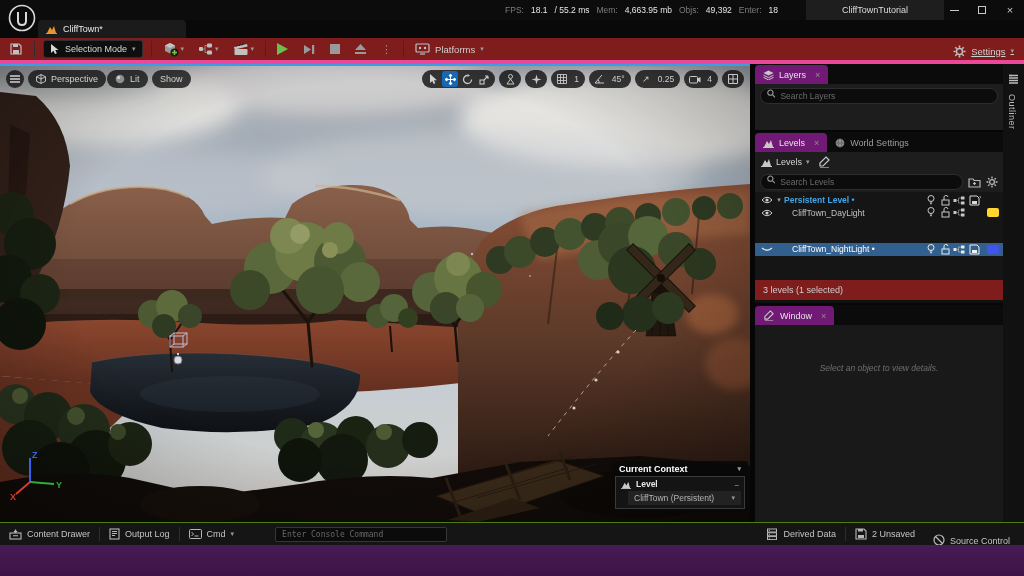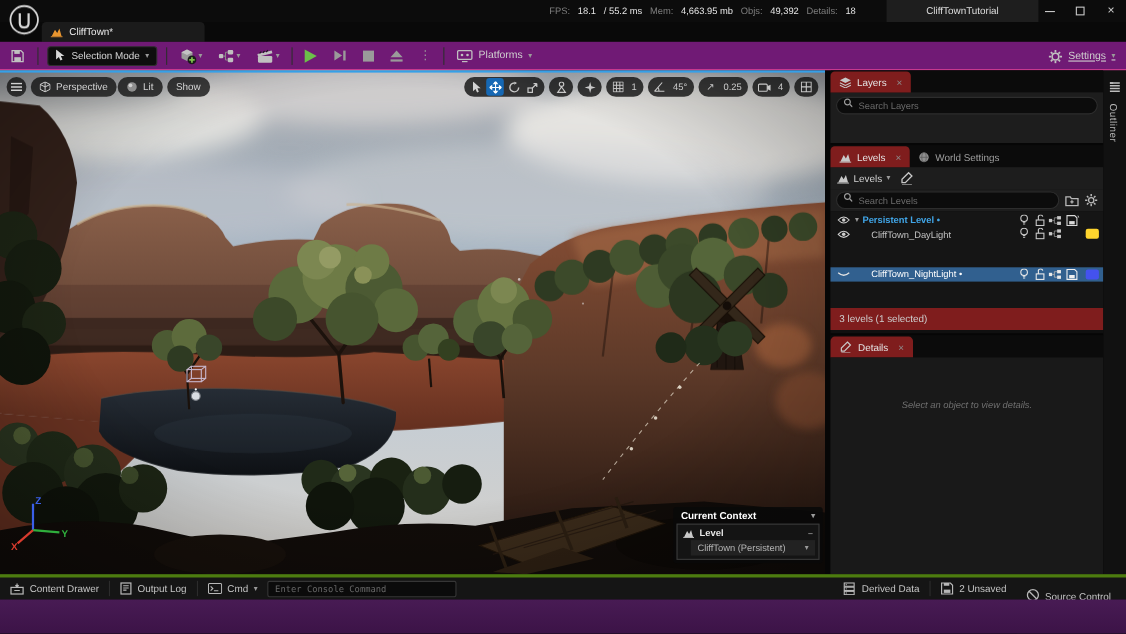--- a/index.html
+++ b/index.html
@@ -23,22 +23,22 @@
     color:#c8c8c8; font-size:11px; }
   .min-glyph { width:9px; height:1px; background:#c8c8c8; display:inline-block; }
   .max-glyph { width:8px; height:8px; border:1px solid #c8c8c8; display:inline-block; }
 
   .tabrow { left:0; top:20px; width:1024px; height:18px; background:#090909; }
   .asset-tab { left:38px; top:20px; width:148px; height:18px; background:#1b1b1b;
     border-radius:4px 4px 0 0; padding:0 8px; gap:6px; }
   .asset-tab .lbl { font-size:9px; color:#eaeaea; }
 
   
-  .toolbar { left:0; top:38px; width:1024px; height:26px; background:#701a75;
-    border-bottom:1px solid #ec4899; }
+  .toolbar { left:0; top:38px; width:1024px; height:26px; background:#7f1d1d;
+    border-bottom:4px solid #ec4899; }
   .tb-sep { width:1px; height:16px; background:#2e2e2e; display:inline-block; }
   .tool-pill { height:18px; background:#0e0e0e; border:1px solid #2f2f2f; border-radius:3px;
     padding:0 6px; gap:5px; font-size:9px; color:#d8d8d8; }
   .chev { font-size:7px; color:#9a9a9a; }
   .icon-btn { height:20px; padding:0 3px; display:flex; align-items:center; gap:2px; }
   .play-tri { width:0; height:0; border-left:11px solid #6cc04a; border-top:6.5px solid transparent;
     border-bottom:6.5px solid transparent; }
   .stop-sq { width:10px; height:10px; background:#9a9a9a; }
   .settings-grp { right:10px; top:38px; height:26px; gap:5px; font-size:9.5px; color:#cfcfcf;text-decoration:underline; }
 
@@ -67,21 +67,21 @@
     justify-content:space-between; padding:2px 6px; font-size:8.5px; color:#b4b4b4; }
 
   
   .rpanel { left:755px; top:64px; width:248px; height:458px; background:#101010; }
   .splitv { left:750px; top:64px; width:5px; height:458px; background:#060606; }
   .sidestrip { left:1003px; top:64px; width:21px; height:458px; background:#111; }
   .vert-tab { left:1007px; top:94px; writing-mode:vertical-rl; font-size:9px; color:#bdbdbd; letter-spacing:.5px; }
 
   .ptabs { height:20px; background:#0b0b0b; display:flex; }
   .ptab { display:flex; align-items:center; gap:5px; padding:0 8px; font-size:9px; color:#e4e4e4;
-    background:#7f1d1d; border-radius:4px 4px 0 0; margin-top:1px; }
+    background:#701a75; border-radius:4px 4px 0 0; margin-top:1px; }
   .ptab.inactive { background:transparent; color:#9f9f9f; }
   .ptab .x { color:#8d8d8d; font-size:9px; margin-left:4px; }
   .pbody { background:#1d1d1d; }
   .searchbox { height:16px; background:#0c0c0c; border:1px solid #2d2d2d; border-radius:8px;
     display:flex; padding:0 6px; gap:5px; flex:1; }
   .searchbox input { background:transparent; border:none; outline:none; color:#cfcfcf;
     font-size:8.5px; width:100%; font-family:"Liberation Sans",sans-serif; }
   .searchbox input::placeholder { color:#6b6b6b; }
 
   .lv-toolbar { height:20px; display:flex; align-items:center; gap:8px; padding:0 6px; background:#1d1d1d; }
@@ -95,26 +95,26 @@
   .chip { width:12px; height:9px; border-radius:2px; margin-left:3px; }
   .rowic { display:flex; align-items:center; justify-content:center; width:14px; }
   .lv-footer { height:20px; display:flex; align-items:center; padding:0 8px; font-size:9px;
     color:#cecece; background:#7f1d1d; }
   .details-body { height:199px; background:#191919; position:relative; }
   .details-msg { position:absolute; top:38px; width:100%; text-align:center; font-size:8.5px;
     color:#6f6f6f; font-style:italic; }
 
   
   .statusbar { left:0; top:522px; width:1024px; height:23px; background:#151515;
-    border-top:3px solid #4d7c0f; }
+    border-top:1px solid #4d7c0f; }
   .sb-item { display:flex; align-items:center; gap:5px; font-size:9px; color:#c4c4c4; padding:0 9px; height:23px; }
   .sb-sep { width:1px; height:14px; background:#2c2c2c; }
   .console-input { width:172px; height:15px; background:#0b0b0b; border:1px solid #363636;
     border-radius:2px; color:#9aa89a; font-family:"DejaVu Sans Mono",monospace; font-size:8px;
-    padding:0 6px; outline:none; }
+    padding:0 6px; outline:none;margin-left:32px; }
   .console-input::placeholder { color:#676767; }
 
   
   .taskbar { left:0; top:545px; width:1024px; height:31px;
     background:linear-gradient(180deg,#481b54 0%,#3c1347 100%); }
   svg { display:block; }
 </style>
 </head>
 <body>
 
@@ -122,21 +122,21 @@
 
   <div class="abs titlebar">
     <div class="abs flex stats">
       <span class="lbl">FPS:</span>
       <span class="val">18.1</span>
       <span class="val">/ 55.2 ms</span>
       <span class="lbl">Mem:</span>
       <span class="val">4,663.95 mb</span>
       <span class="lbl">Objs:</span>
       <span class="val">49,392</span>
-      <span class="lbl">Details:</span>
+      <span class="lbl">Enter:</span>
       <span class="val">18</span>
     </div>
     <div class="abs flex win-title">CliffTownTutorial</div>
     <div class="abs flex win-controls">
       <span class="win-btn">
           <span class="min-glyph"></span>
         </span>
       <span class="win-btn">
           <span class="max-glyph"></span>
         </span>
@@ -791,21 +791,21 @@
     </div>
     <div style="height:2px; background:#060606;"></div>
 
     <div>
       <div class="ptabs">
         <span class="ptab">
           <svg width="12" height="11" viewBox="0 0 13 12">
               <path d="M8,1 L11,4 L5,10 L2,10 L2,7 Z" fill="none" stroke="#c8c8c8" stroke-width="1.2"></path>
               <path d="M2,12 h9" stroke="#c8c8c8" stroke-width="1.2"></path>
             </svg>
-          <span>Details</span>
+          <span>Window</span>
           <span class="x">×</span>
         </span>
       </div>
       <div class="details-body">
         <div class="details-msg">Select an object to view details.</div>
       </div>
     </div>
   </div>
 
   <div class="abs sidestrip">

